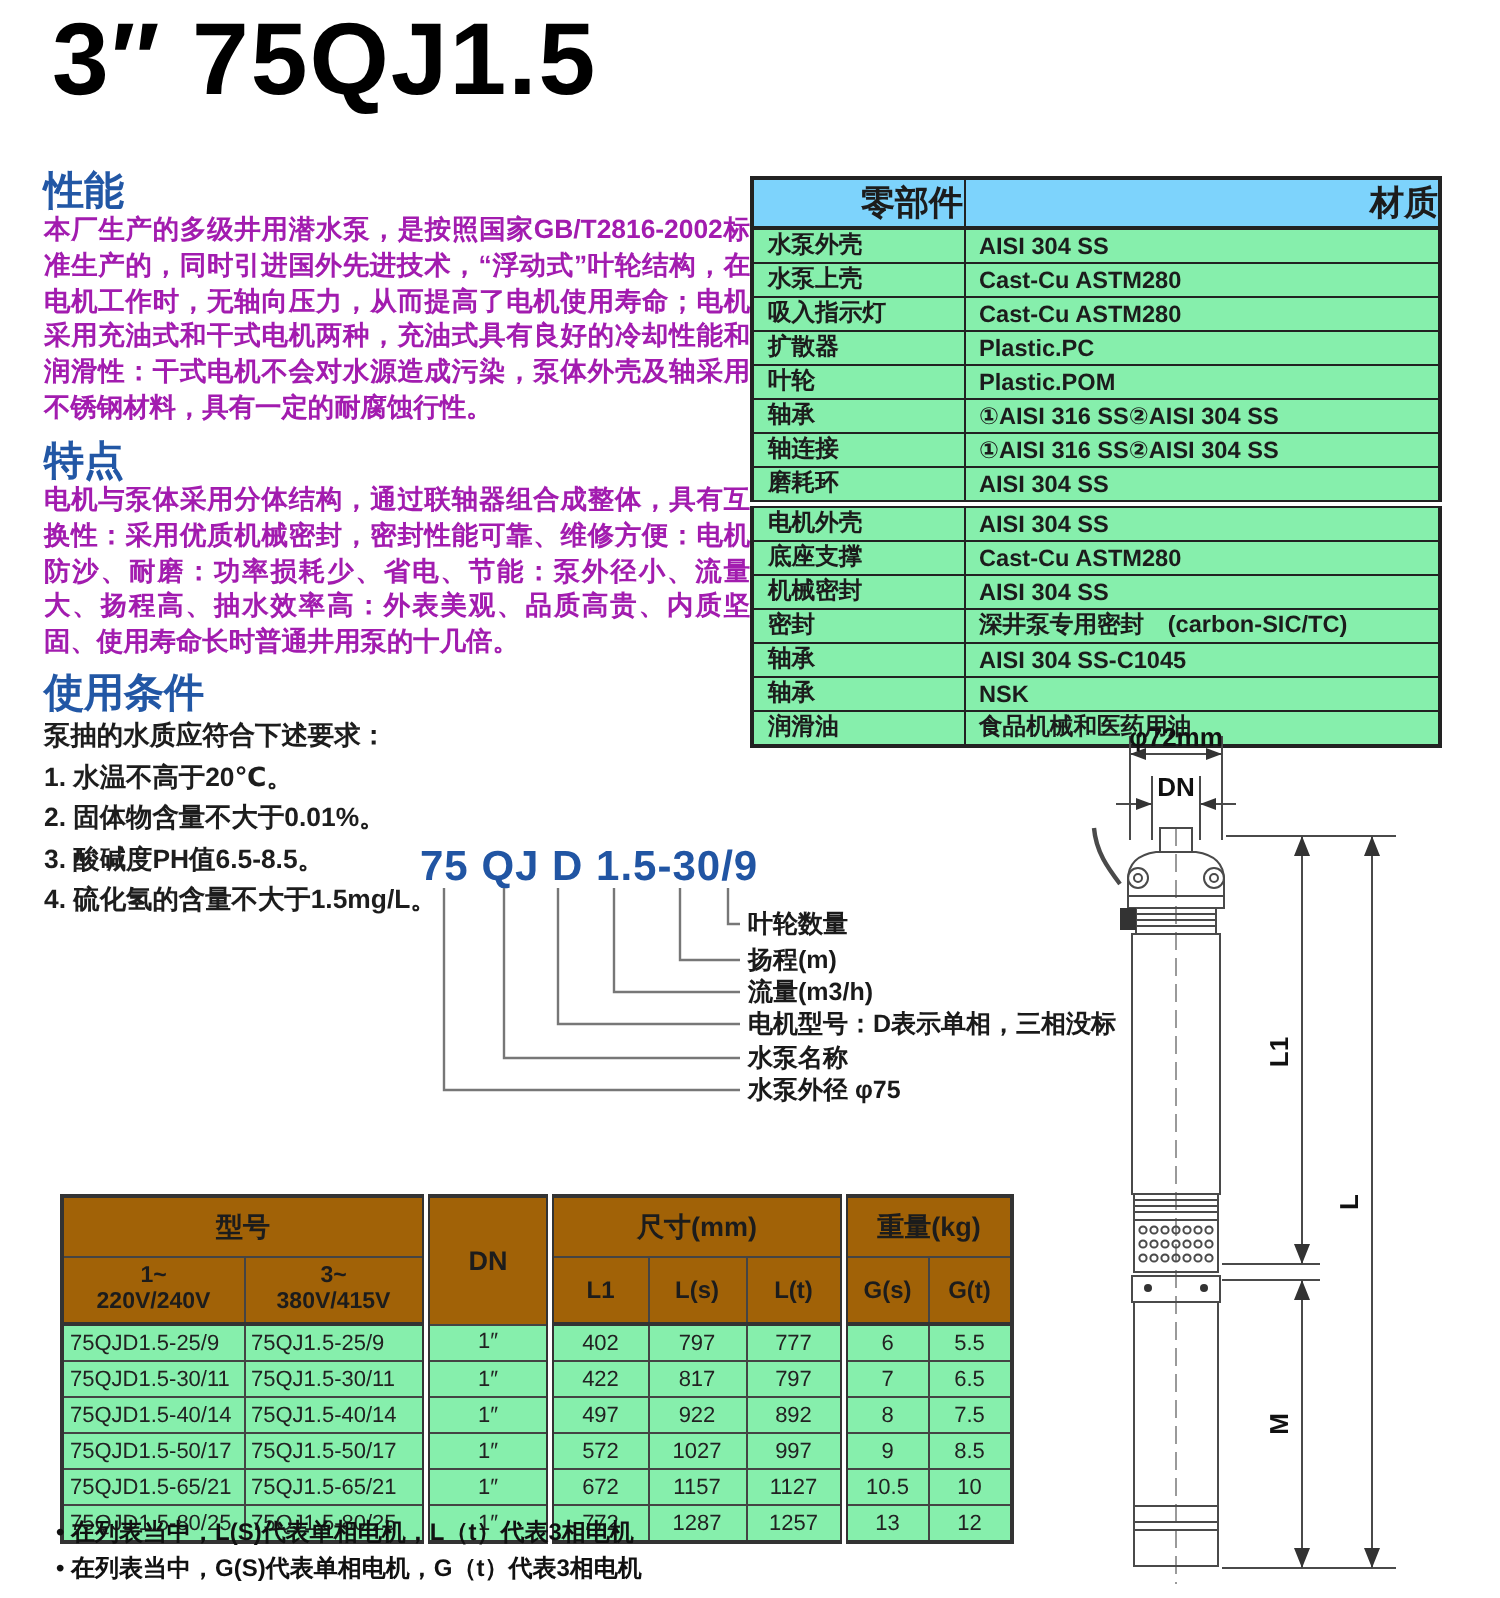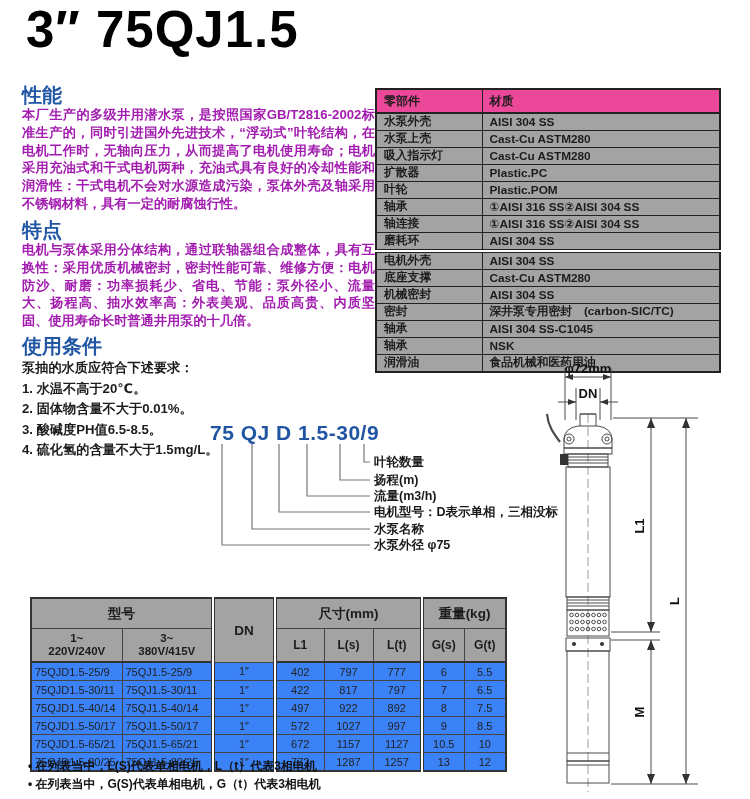--- a/index.html
+++ b/index.html
@@ -7,32 +7,32 @@
         font-family:"Liberation Sans","DejaVu Sans",sans-serif;color:#1c1c1c;}
   .abs{position:absolute;}
   .title{left:26px;top:0px;font-size:51px;font-weight:bold;color:#000000;letter-spacing:1px;}
   .sec-h{font-size:20px;font-weight:bold;color:#2257a5;}
   .body-p{width:353px;font-size:13.2px;line-height:17.8px;font-weight:600;text-align:justify;color:#a21caf;}
   .cond-line{font-size:13.2px;line-height:20.6px;font-weight:600;color:#1d1d1d;}
 
   
   table.mat{border-collapse:collapse;width:344px;table-layout:fixed;border:2px solid #222;}
   table.mat th,table.mat td{border:1px solid #222;padding:0 0 0 7px;text-align:left;overflow:hidden;white-space:nowrap;}
-  table.mat th{background:#ec4899;height:22px;font-size:12px;font-weight:bold;border-bottom:2px solid #222;}
-  table.mat td{height:15.6px;font-size:11.8px;font-weight:bold;background:#a3a3a3;}
+  table.mat th{background:#7dd3fc;height:22px;font-size:17px;font-weight:bold;border-bottom:2px solid #222;text-align:right;}
+  table.mat td{height:15.6px;font-size:11.8px;font-weight:bold;background:#86efac;}
   table.mat tr.group-end td{border-bottom:4px double #222;}
 
   
   table.spec{border-collapse:collapse;width:474px;table-layout:fixed;border:2px solid #333;}
   table.spec th,table.spec td{border:1px solid #444;overflow:hidden;white-space:nowrap;}
-  table.spec th{background:#a3a3a3;font-weight:bold;text-align:center;}
+  table.spec th{background:#a16207;font-weight:bold;text-align:center;}
   table.spec .h1{height:27px;font-size:13.5px;}
   table.spec .h2{height:30px;font-size:12px;}
   table.spec .volt{font-size:11.5px;line-height:13px;}
-  table.spec td{height:15px;font-size:11px;background:#3b82f6;text-align:center;color:#222;}
+  table.spec td{height:15px;font-size:11px;background:#86efac;text-align:center;color:#222;}
   table.spec td.model{text-align:left;padding-left:3px;}
   table.spec .sep{border-left:4px double #333;}
   table.spec tr.subhead th{border-bottom:2px solid #333;}
 
   .footnote{font-size:12px;font-weight:bold;color:#111;}
 
   
   .dim-label{font:bold 13px "Liberation Sans","DejaVu Sans",sans-serif;fill:#111;}
   .code-text{font:bold 21px "Liberation Sans","DejaVu Sans",sans-serif;fill:#2155a3;letter-spacing:0.5px;}
   .code-label{font:bold 12.5px "Liberation Sans","DejaVu Sans",sans-serif;fill:#1a1a1a;}

